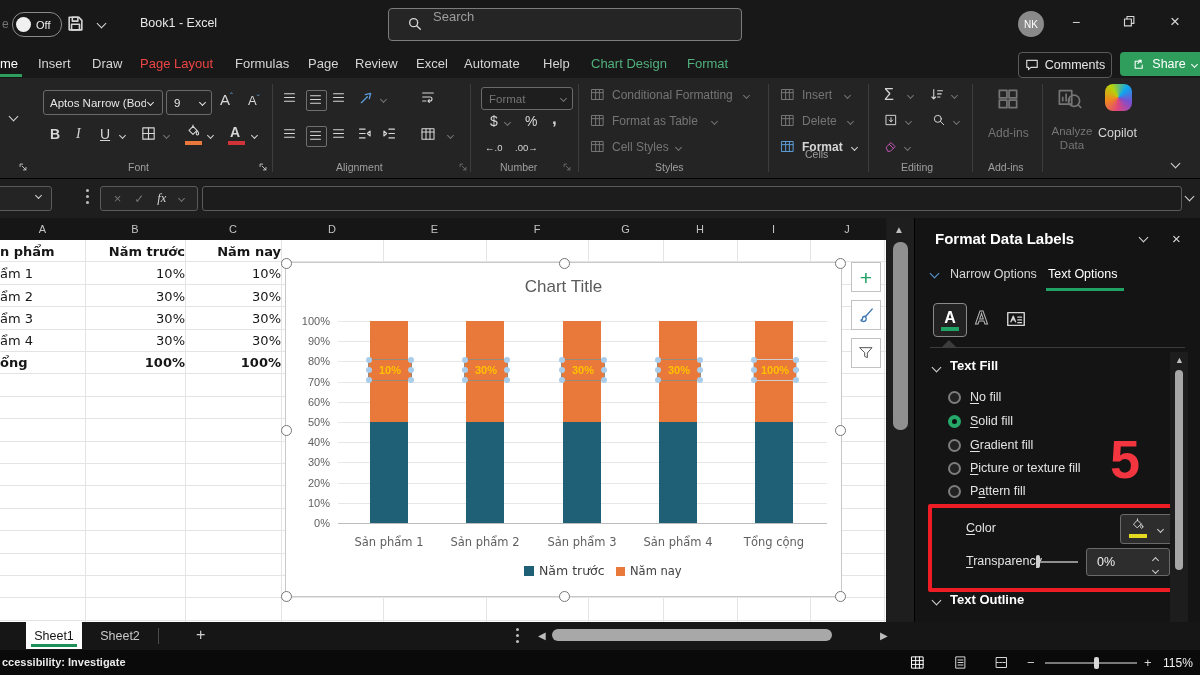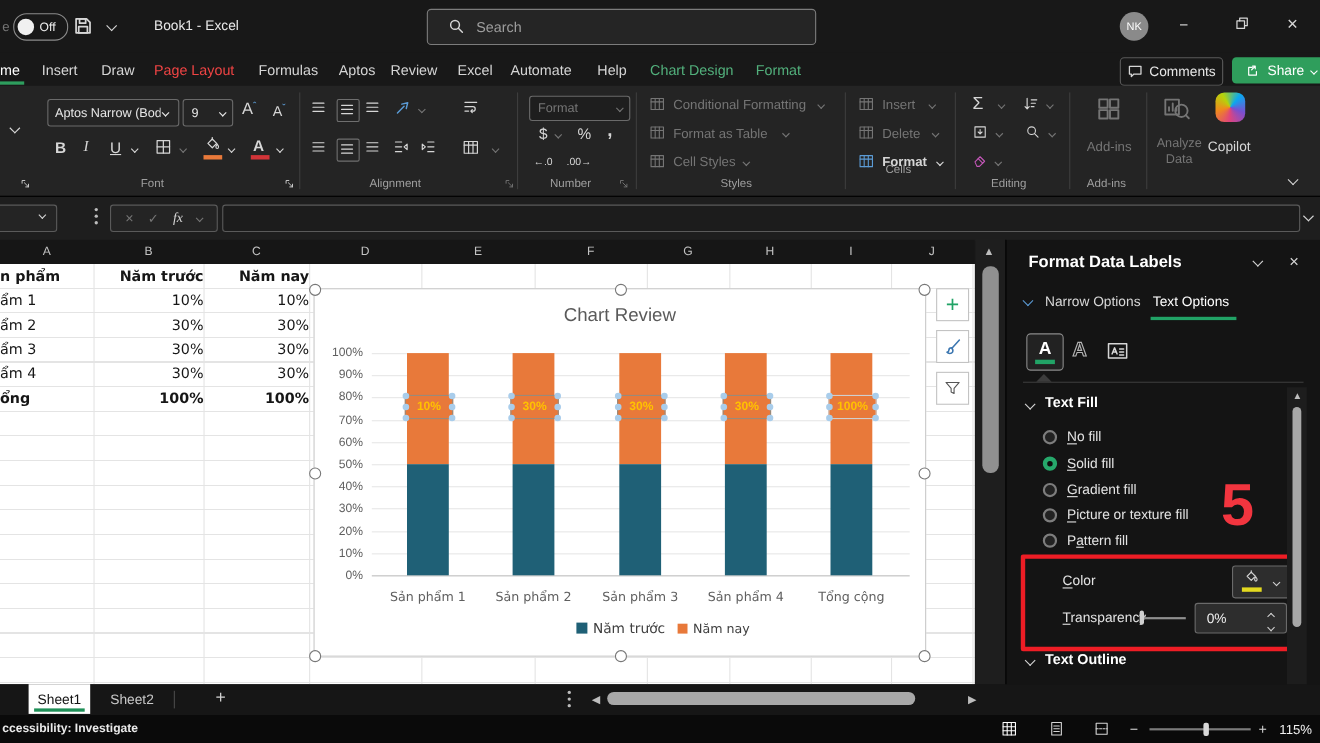--- a/index.html
+++ b/index.html
@@ -166,21 +166,21 @@
   <div class="ab" style="left:12px;top:12px;width:48px;height:23px;border:1px solid #8a8a8a;border-radius:12px;display:flex;align-items:center;">
     <span style="width:15px;height:15px;border-radius:50%;background:#f0f0f0;margin-left:3px;"></span>
     <span style="margin-left:5px;font-size:11px;color:#eee;">Off</span>
   </div>
   <span class="ab ico" style="left:66px;top:14px;"><svg class="sv" width="19" height="19" viewBox="0 0 24 24">
         <use href="#sy-floppy"></use>
       </svg></span>
   <span class="ab ico cv" style="left:98px;top:20px;"></span>
   <span class="ab" style="left:140px;top:16px;font-size:12.5px;color:#e8e8e8;">Book1  -  Excel</span>
 
-  <div class="ab" style="left:388px;top:8px;width:352px;height:31px;background:#252525;border:1px solid #7c7c7c;border-radius:4px;display:flex;align-items:center;">
+  <div class="ab" style="left:388px;top:8px;width:352px;height:31px;background:#252525;border:1px solid #7c7c7c;border-radius:4px;display:flex;">
     <span class="ab ico" style="left:18px;top:7px;"><svg class="sv" width="16" height="16" viewBox="0 0 24 24">
           <use href="#sy-search"></use>
         </svg></span>
     <span style="margin-left:44px;color:#9d9d9d;font-size:13px;">Search</span>
   </div>
 
   <div class="ab" style="left:1018px;top:11px;width:26px;height:26px;border-radius:50%;background:#8a8a8a;display:flex;align-items:center;justify-content:center;font-size:10px;color:#fff;">
       <span>NK</span>
     </div>
   <span class="ab ico" style="left:1072px;top:14px;font-size:14px;">−</span>
@@ -189,21 +189,21 @@
       </svg></span>
   <span class="ab ico" style="left:1170px;top:12px;font-size:17px;">×</span>
 
   <div class="ab" style="left:0;top:48px;width:1200px;height:30px;background:#181818;"></div>
   <span class="ab" style="left:0;top:56px;color:#fff;font-size:13px;">me</span>
   <div class="ab" style="left:0;top:74px;width:22px;height:3px;background:#2e9e5e;"></div>
   <span class="ab" style="left:38px;top:56px;color:#d5d5d5;font-size:13px;">Insert</span>
   <span class="ab" style="left:92px;top:56px;color:#d5d5d5;font-size:13px;">Draw</span>
   <span class="ab" style="left:140px;top:56px;color:#ef4444;font-size:13px;">Page Layout</span>
   <span class="ab" style="left:235px;top:56px;color:#d5d5d5;font-size:13px;">Formulas</span>
-  <span class="ab" style="left:308px;top:56px;color:#d5d5d5;font-size:13px;">Aptos</span>
+  <span class="ab" style="left:308px;top:56px;color:#d5d5d5;font-size:13px;">Page</span>
   <span class="ab" style="left:355px;top:56px;color:#d5d5d5;font-size:13px;">Review</span>
   <span class="ab" style="left:416px;top:56px;color:#d5d5d5;font-size:13px;">Excel</span>
   <span class="ab" style="left:464px;top:56px;color:#d5d5d5;font-size:13px;">Automate</span>
   <span class="ab" style="left:543px;top:56px;color:#d5d5d5;font-size:13px;">Help</span>
   <span class="ab" style="left:591px;top:56px;color:#52b07c;font-size:13px;">Chart Design</span>
   <span class="ab" style="left:687px;top:56px;color:#52b07c;font-size:13px;">Format</span>
   <div class="ab btnbox" style="left:1018px;top:52px;width:92px;height:24px;">
     <svg class="sv ico" width="14" height="14" viewBox="0 0 24 24">
         <use href="#sy-bubble"></use>
       </svg>
@@ -433,21 +433,21 @@
   <div class="ab cell cr vn" style="left:85px;top:307px;width:100px;">30%</div>
   <div class="ab cell cr vn" style="left:185px;top:307px;width:96px;">30%</div>
   <div class="ab cell vn" style="left:0;top:329px;width:85px;">ẩm 4</div>
   <div class="ab cell cr vn" style="left:85px;top:329px;width:100px;">30%</div>
   <div class="ab cell cr vn" style="left:185px;top:329px;width:96px;">30%</div>
   <div class="ab cell vn" style="left:0;top:351px;width:85px;font-weight:bold;">ổng</div>
   <div class="ab cell cr vn" style="left:85px;top:351px;width:100px;font-weight:bold;">100%</div>
   <div class="ab cell cr vn" style="left:185px;top:351px;width:96px;font-weight:bold;">100%</div>
 
   <div class="ab chartbox" style="left:285px;top:262px;width:555px;height:333px;">
-    <span class="ab" style="left:0;top:14px;width:555px;text-align:center;color:#5a5a5a;font-size:17px;">Chart Review</span>
+    <span class="ab" style="left:0;top:14px;width:555px;text-align:center;color:#5a5a5a;font-size:17px;">Chart Title</span>
 
     <div class="ab gridline" style="left:52px;top:58px;width:489px;"></div>
     <div class="ab gridline" style="left:52px;top:78px;width:489px;"></div>
     <div class="ab gridline" style="left:52px;top:98px;width:489px;"></div>
     <div class="ab gridline" style="left:52px;top:119px;width:489px;"></div>
     <div class="ab gridline" style="left:52px;top:139px;width:489px;"></div>
     <div class="ab gridline" style="left:52px;top:159px;width:489px;"></div>
     <div class="ab gridline" style="left:52px;top:179px;width:489px;"></div>
     <div class="ab gridline" style="left:52px;top:199px;width:489px;"></div>
     <div class="ab gridline" style="left:52px;top:220px;width:489px;"></div>

